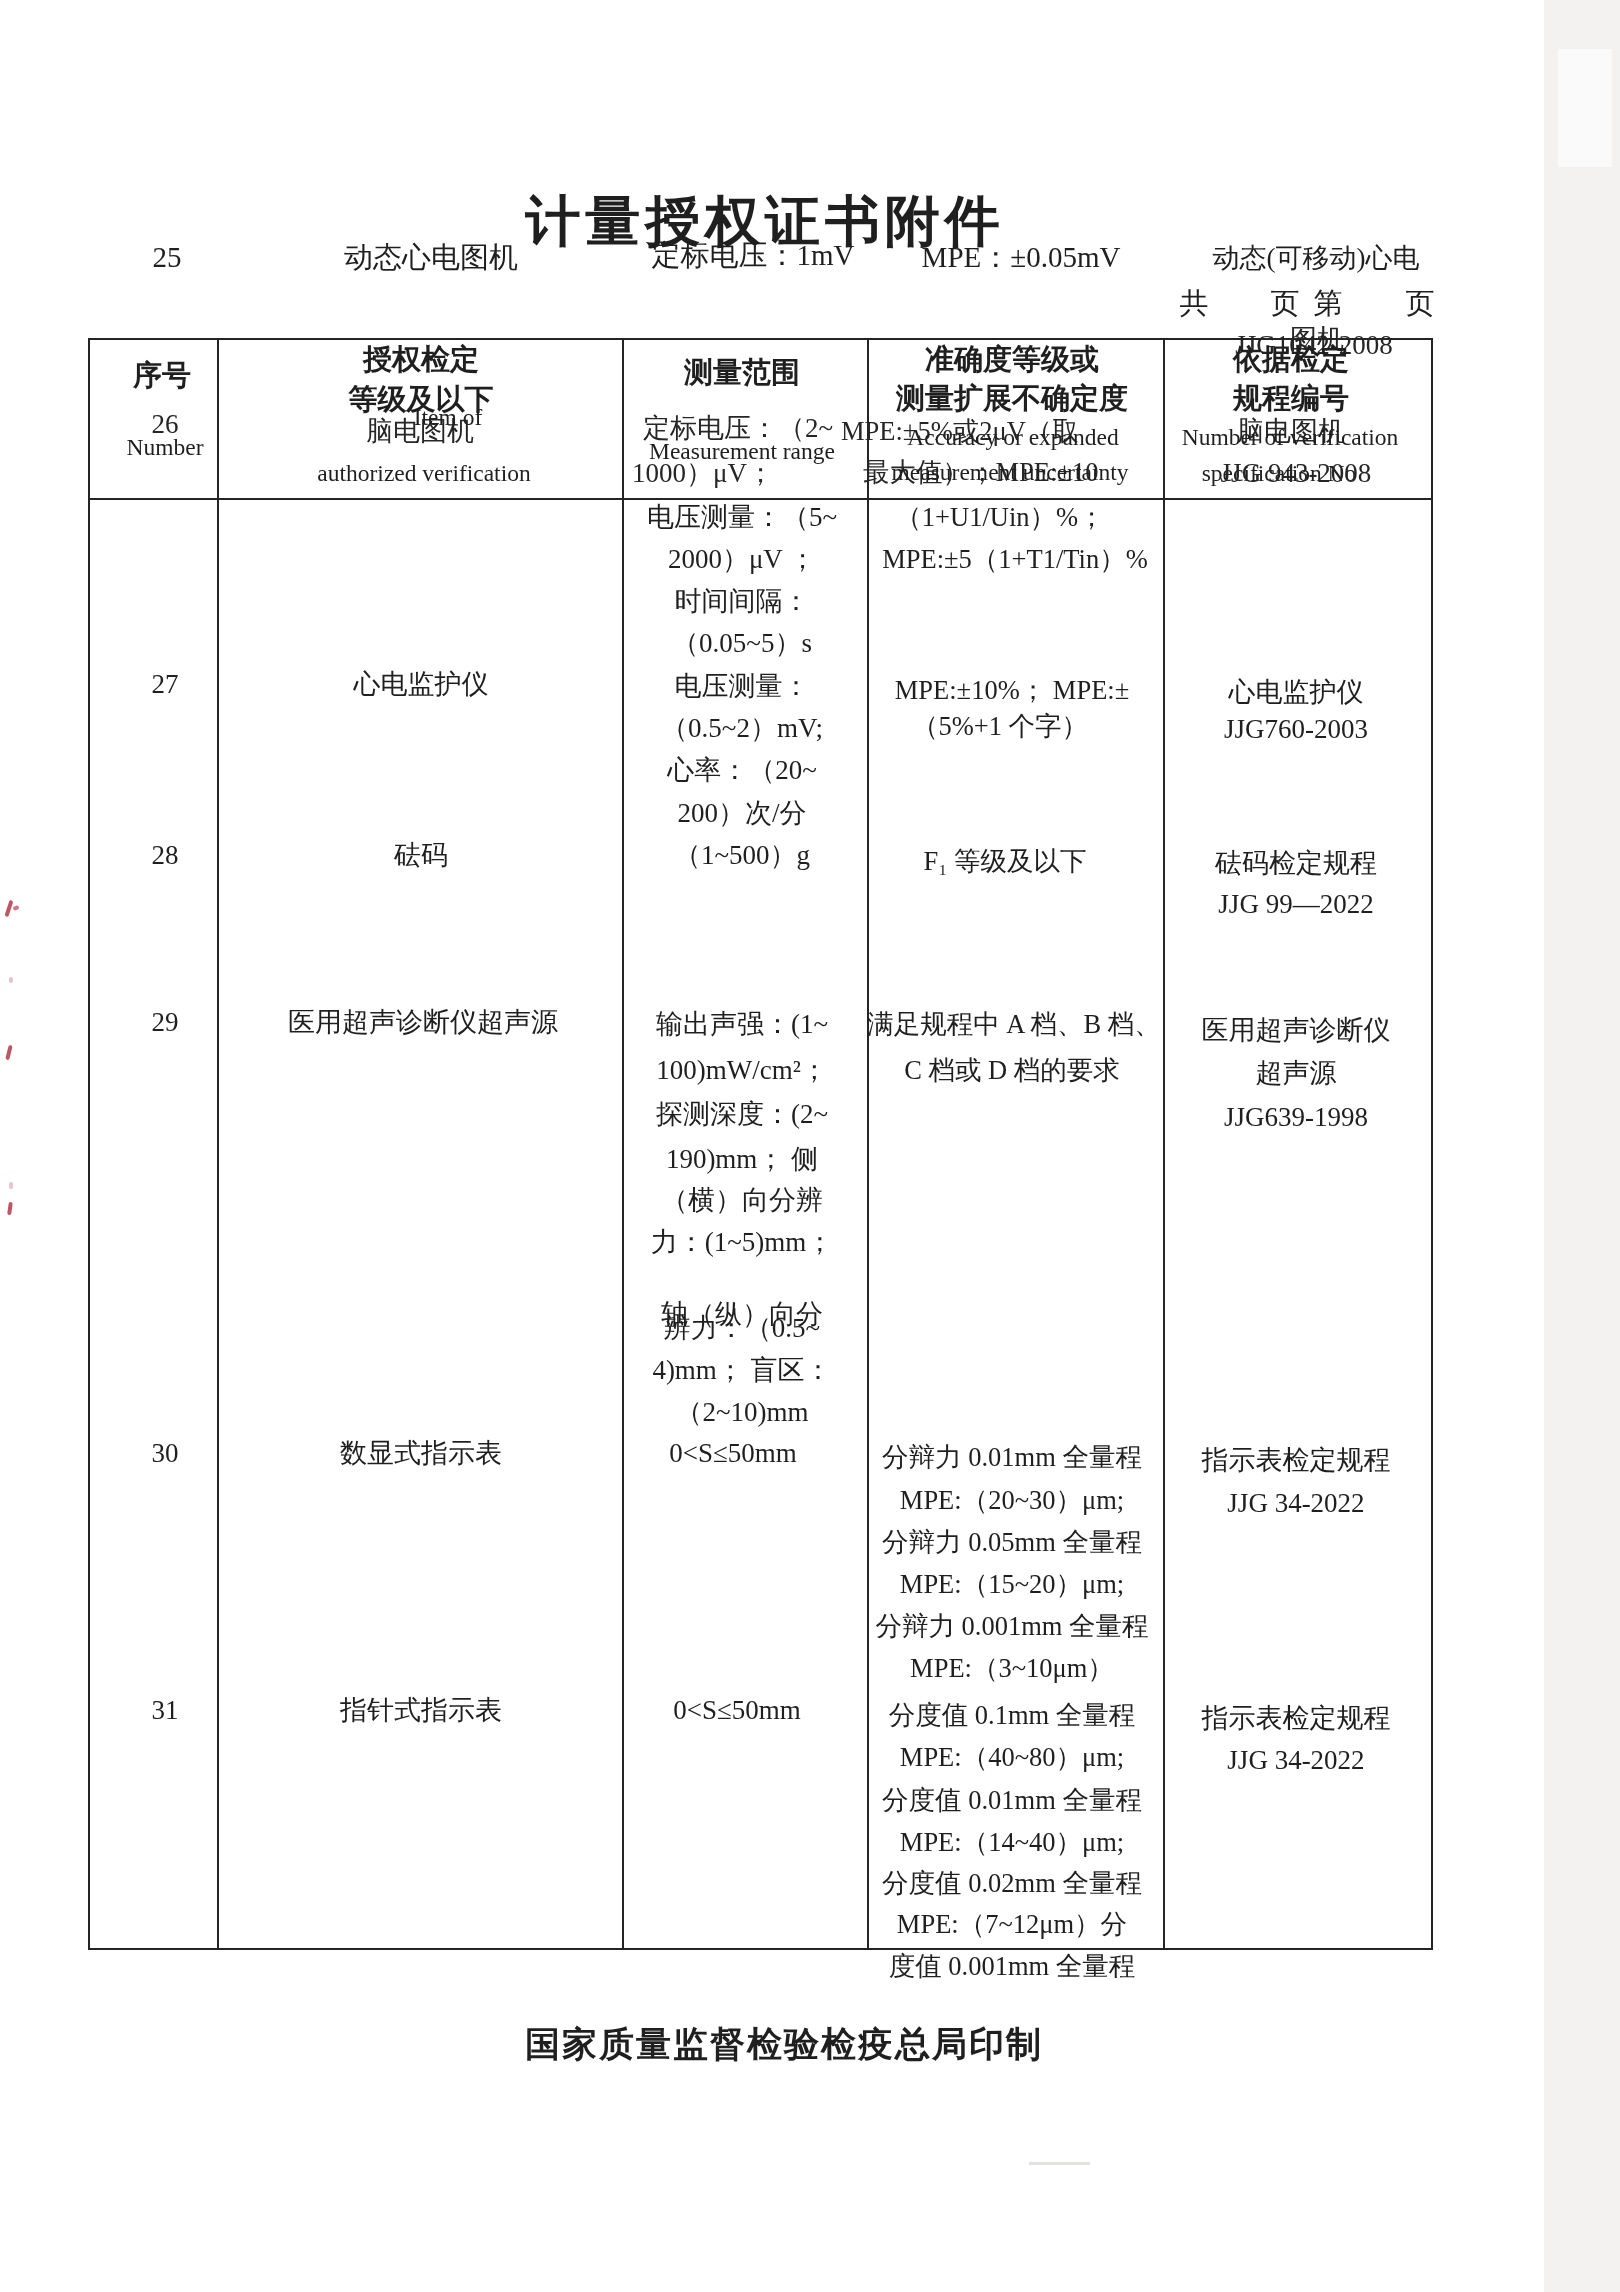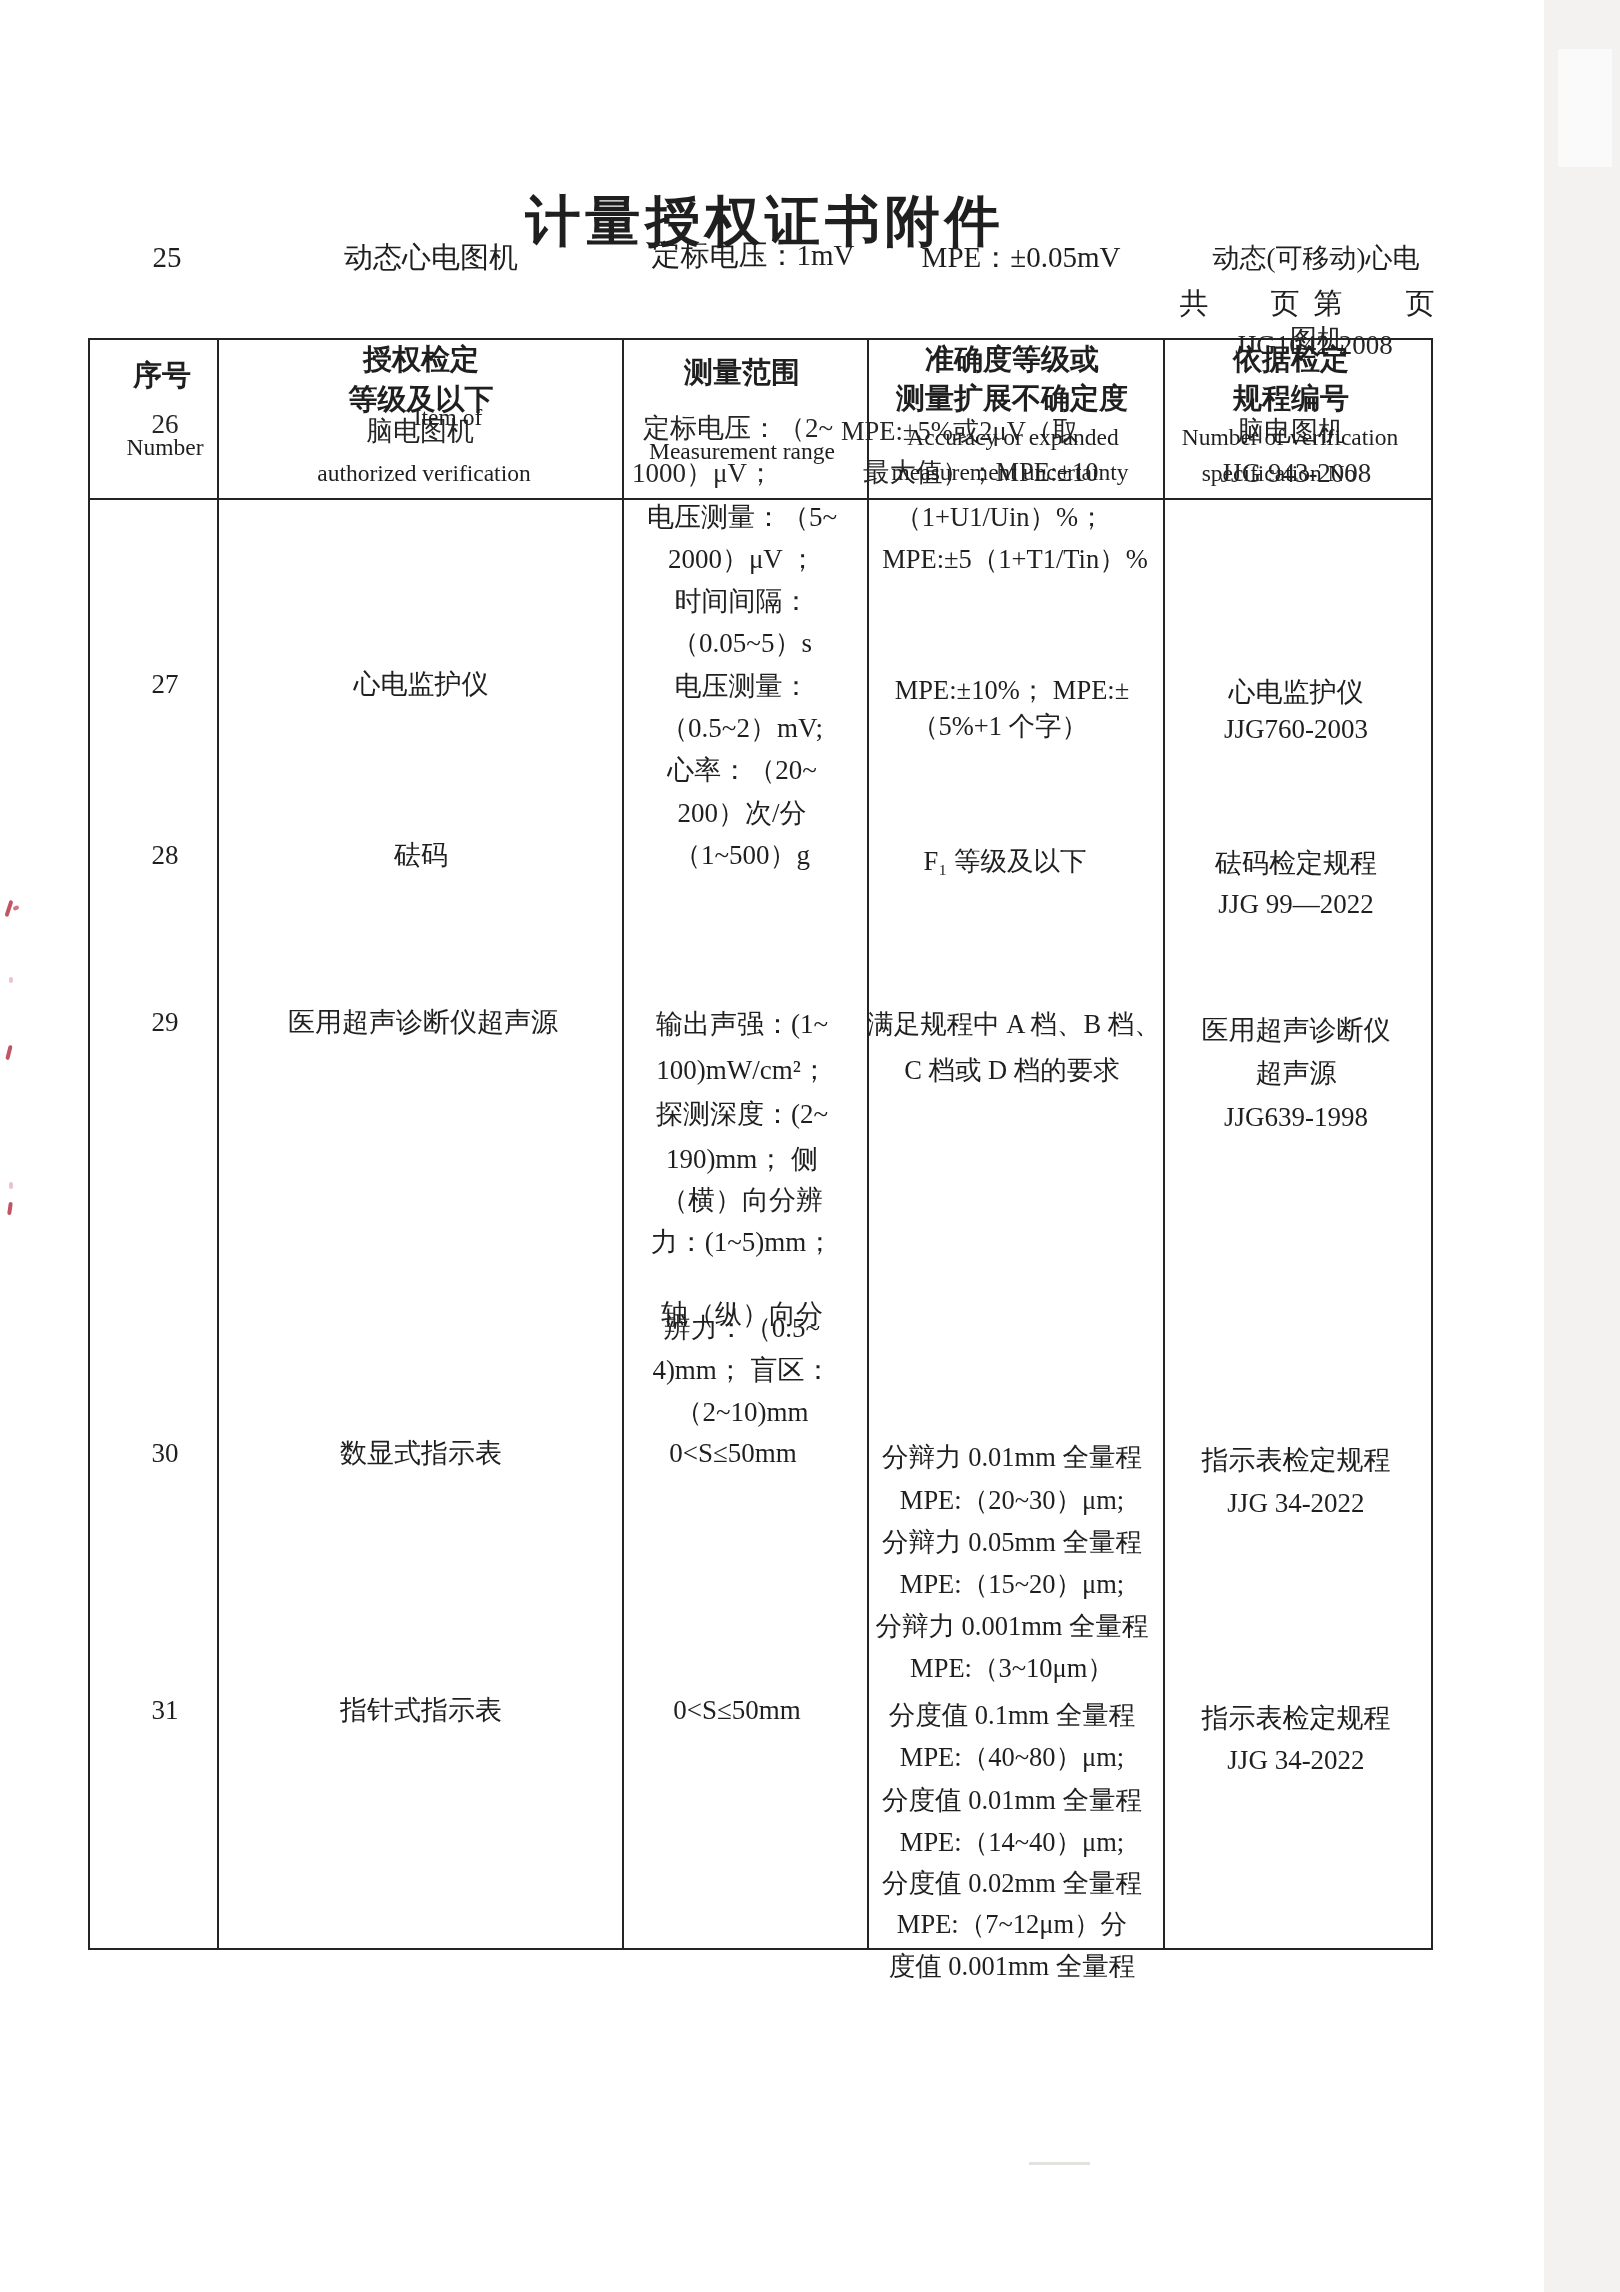--- a/index.html
+++ b/index.html
@@ -158,15 +158,16 @@
   <div class="t s27" style="left:1012px;top:1715px;">分度值 0.1mm 全量程</div>
   <div class="t s27" style="left:1012px;top:1757px;">MPE:（40~80）μm;</div>
   <div class="t s27" style="left:1012px;top:1800px;">分度值 0.01mm 全量程</div>
   <div class="t s27" style="left:1012px;top:1842px;">MPE:（14~40）μm;</div>
   <div class="t s27" style="left:1012px;top:1883px;">分度值 0.02mm 全量程</div>
   <div class="t s27" style="left:1012px;top:1924px;">MPE:（7~12μm）分</div>
   <div class="t s27" style="left:1012px;top:1966px;">度值 0.001mm 全量程</div>
   <div class="t s28" style="left:1296px;top:1718px;">指示表检定规程</div>
   <div class="t s28" style="left:1296px;top:1760px;">JJG 34-2022</div>
 
+  <div class="t s36" style="left:784px;top:2044px;">国家质量监督检验检疫总局印制</div>
 
 </div>
 
 
 </body></html>

